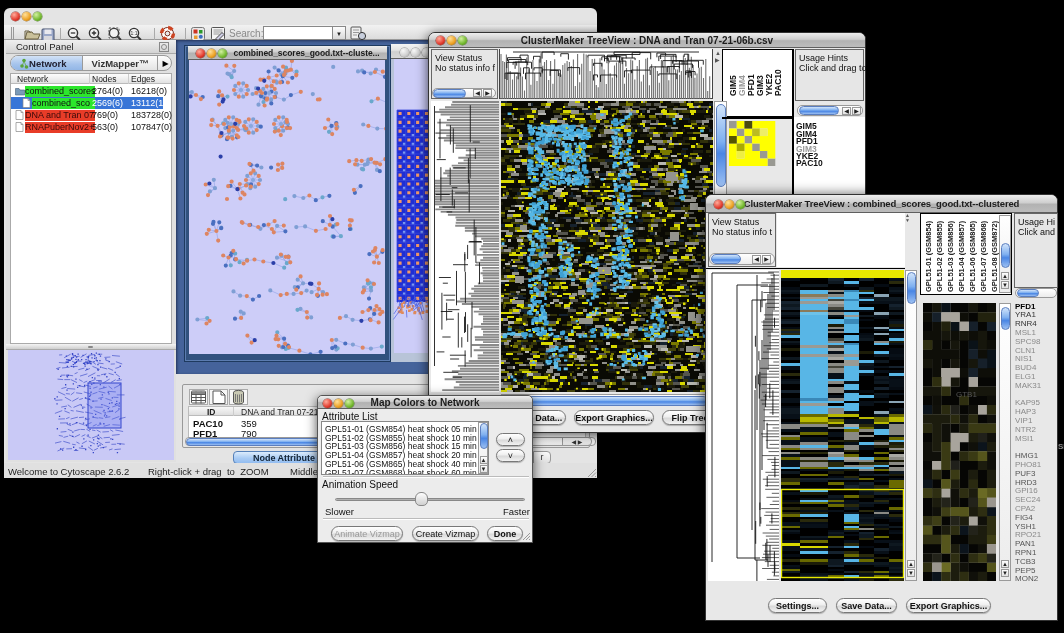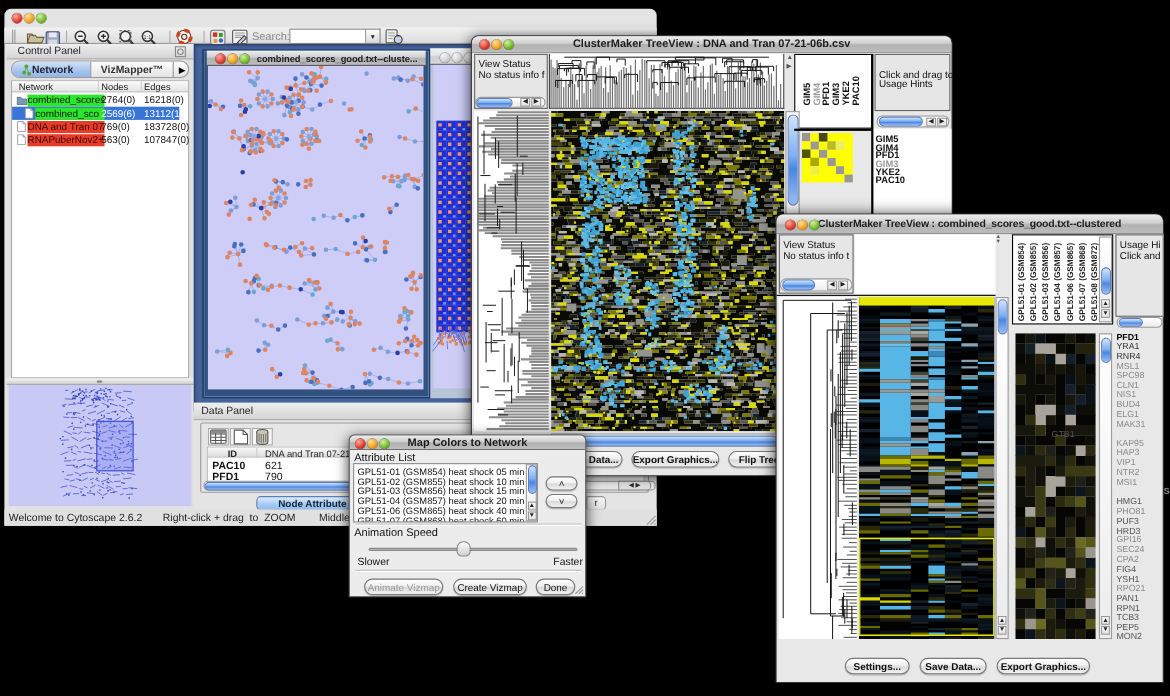--- a/index.html
+++ b/index.html
@@ -155,21 +155,20 @@
       </div>
       <div class="abs" style="left:2px;top:310px;width:166px;height:110px;background:#c9c9f6;overflow:hidden">
         <svg width="164" height="112" style="position:absolute;left:0;top:0">
           <path stroke="#4353cc" stroke-width="0.7" fill="none" d="M51.1 5.0L54.2 4.8M56.2 7.7L62.6 4.2M63.9 4.8L67.1 6.0M67.6 6.7L71.6 6.2M72.6 7.4L78.5 3.8M80.6 5.3L87.1 4.5M89.5 4.2L94.2 4.2M96.4 7.4L102.4 7.0M104.0 5.5L111.9 6.2M50.9 12.5L58.3 13.1M58.8 11.3L63.0 10.4M64.0 11.2L67.5 12.8M68.7 10.9L73.5 11.2M75.9 12.7L82.2 10.8M84.1 11.7L87.9 14.4M89.7 13.0L95.5 13.7M97.5 10.1L101.7 11.4M102.7 14.1L106.8 13.9M107.9 11.7L114.2 14.0M48.1 18.7L52.4 17.4M54.0 18.0L61.5 17.2M64.0 16.6L69.6 16.4M70.3 19.7L76.4 18.1M77.0 20.6L81.9 18.5M84.4 16.3L91.7 19.4M93.6 17.4L99.2 19.0M100.0 18.2L105.1 20.4M107.4 18.4L111.7 17.0M53.0 25.2L57.5 25.1M58.3 24.8L65.1 25.8M66.6 23.8L69.6 22.5M72.0 26.1L79.4 23.8M80.0 26.6L87.4 22.8M88.9 25.7L92.2 25.8M93.0 24.8L98.3 23.6M100.6 23.3L105.7 24.8M107.7 23.8L111.7 26.8M49.5 29.1L55.1 29.6M56.3 29.6L62.2 29.6M62.9 29.6L69.0 32.6M71.2 29.6L74.6 31.5M75.5 32.7L79.2 31.1M80.6 32.2L87.5 29.4M88.2 30.5L93.4 30.7M95.3 32.9L101.7 29.0M103.0 32.4L107.7 29.7M108.6 30.5L113.8 29.8M53.4 38.6L58.6 37.2M59.2 38.5L67.2 39.1M69.6 35.5L76.8 36.9M77.7 35.1L82.7 36.5M85.2 38.2L89.5 36.8M90.9 39.2L98.7 37.2M100.6 36.1L104.4 39.1M106.0 38.1L111.7 35.1M50.0 41.7L57.3 45.2M57.9 43.6L61.9 44.0M62.8 44.9L66.4 42.1M68.1 42.8L74.2 43.6M75.8 41.9L83.5 44.2M84.4 44.0L89.4 42.3M90.5 41.3L97.3 43.0M99.8 41.3L107.8 41.9M108.8 44.9L116.5 44.9M47.3 50.3L54.4 49.9M56.9 47.2L63.2 50.8M64.3 51.3L70.6 47.8M71.3 49.6L74.9 48.4M76.6 48.1L83.2 50.0M84.2 51.2L89.6 50.9M90.3 48.4L95.4 47.2M97.5 48.4L103.7 50.5M105.3 47.2L110.4 47.5M53.2 57.1L59.0 56.0M59.8 54.8L63.4 57.4M65.5 57.4L72.8 54.3M73.8 56.8L77.3 57.3M78.6 54.1L84.7 57.5M86.9 57.0L94.8 57.3M95.4 54.9L102.1 57.5M104.2 57.0L111.5 54.6M46.9 63.4L54.2 60.6M56.4 60.9L61.7 63.1M62.6 60.4L65.7 61.0M68.0 60.8L75.8 62.4M77.1 62.0L85.0 63.7M85.7 60.4L93.6 63.8M94.6 61.5L98.2 62.8M99.3 61.9L105.3 61.3M107.0 62.7L111.2 59.6M50.3 69.1L56.9 68.8M58.1 68.7L61.5 67.3M62.6 69.0L69.9 67.1M71.0 67.6L76.0 67.1M76.8 69.9L81.9 68.8M84.2 67.1L90.3 68.2M90.8 67.7L95.2 68.4M97.0 67.7L102.3 66.7M103.8 69.3L111.3 66.5M111.9 68.6L117.5 67.3M52.0 73.0L58.4 72.9M58.9 74.1L63.1 75.7M63.8 74.8L68.9 72.9M70.8 73.1L76.2 74.9M76.7 75.4L83.5 72.5M84.8 76.2L88.7 74.3M89.3 75.7L93.6 74.0M95.7 76.3L102.0 74.6M104.4 74.7L111.9 75.2M52.6 82.1L58.4 81.5M59.8 79.3L64.1 81.0M66.2 81.0L71.8 79.4M72.4 79.4L76.9 79.6M78.4 79.2L82.1 81.3M84.0 80.0L87.4 80.6M88.7 80.0L92.7 82.2M94.4 82.0L100.9 81.6M102.1 79.7L105.2 81.5M107.4 80.0L115.1 81.5M50.8 85.4L54.9 86.3M55.5 87.4L60.2 86.2M61.0 85.0L66.3 87.1M66.9 86.9L71.9 84.5M73.6 86.4L77.3 84.6M78.6 85.8L82.6 87.7M83.9 88.1L90.7 85.5M91.3 86.8L94.4 88.8M95.6 87.8L101.9 87.3M103.9 85.3L111.6 84.5M47.0 93.1L53.4 91.6M55.3 91.3L62.1 93.3M64.1 94.2L67.7 94.8M68.4 92.0L71.5 93.6M73.9 93.7L78.9 90.9M80.8 91.0L86.9 94.0M89.1 91.1L95.1 94.9M97.2 92.5L101.9 92.2M103.4 94.3L108.1 94.2M108.9 93.4L116.7 94.2M49.5 101.0L56.2 98.0M58.3 98.9L64.0 98.7M65.9 100.5L70.3 100.5M70.9 97.9L78.3 98.8M80.1 96.9L85.0 100.5M85.8 100.3L89.9 98.3M92.1 98.0L98.7 96.8M101.0 100.0L104.5 98.9M106.5 99.6L112.9 99.0"></path>
           <path fill="#3747c8" d="M52.1 25.7h1.3v1.3h-1.3zM91.7 34.0h1.3v1.3h-1.3zM84.4 50.4h1.3v1.3h-1.3zM81.0 45.7h1.3v1.3h-1.3zM95.2 36.4h1.3v1.3h-1.3zM92.4 30.5h1.3v1.3h-1.3zM62.6 15.8h1.3v1.3h-1.3zM58.7 15.7h1.3v1.3h-1.3zM81.4 78.7h1.3v1.3h-1.3zM58.2 25.2h1.3v1.3h-1.3zM78.0 75.0h1.3v1.3h-1.3zM110.5 55.4h1.3v1.3h-1.3zM64.7 13.9h1.3v1.3h-1.3zM58.8 26.3h1.3v1.3h-1.3zM57.8 5.4h1.3v1.3h-1.3zM81.3 30.9h1.3v1.3h-1.3zM110.3 58.2h1.3v1.3h-1.3zM92.0 16.4h1.3v1.3h-1.3zM103.3 52.1h1.3v1.3h-1.3zM103.6 60.3h1.3v1.3h-1.3zM77.0 47.2h1.3v1.3h-1.3zM58.2 9.0h1.3v1.3h-1.3zM108.1 50.8h1.3v1.3h-1.3zM100.3 43.3h1.3v1.3h-1.3zM50.9 65.7h1.3v1.3h-1.3zM49.5 18.6h1.3v1.3h-1.3zM83.1 33.8h1.3v1.3h-1.3zM111.6 15.6h1.3v1.3h-1.3zM96.5 63.4h1.3v1.3h-1.3zM98.2 26.1h1.3v1.3h-1.3zM80.5 48.2h1.3v1.3h-1.3zM75.2 88.3h1.3v1.3h-1.3zM111.3 33.9h1.3v1.3h-1.3zM87.0 63.7h1.3v1.3h-1.3zM94.8 96.9h1.3v1.3h-1.3zM59.7 24.7h1.3v1.3h-1.3zM89.6 19.4h1.3v1.3h-1.3zM57.5 11.4h1.3v1.3h-1.3zM46.2 48.1h1.3v1.3h-1.3zM85.2 32.5h1.3v1.3h-1.3zM61.3 73.3h1.3v1.3h-1.3zM92.4 48.5h1.3v1.3h-1.3zM91.4 94.5h1.3v1.3h-1.3zM98.0 65.3h1.3v1.3h-1.3zM89.6 95.5h1.3v1.3h-1.3zM74.1 57.4h1.3v1.3h-1.3zM88.7 93.0h1.3v1.3h-1.3zM100.6 11.0h1.3v1.3h-1.3zM57.0 34.1h1.3v1.3h-1.3zM95.4 59.8h1.3v1.3h-1.3zM65.0 16.2h1.3v1.3h-1.3zM91.5 72.6h1.3v1.3h-1.3zM108.2 53.0h1.3v1.3h-1.3zM78.6 11.9h1.3v1.3h-1.3zM48.6 46.3h1.3v1.3h-1.3zM67.3 28.5h1.3v1.3h-1.3zM52.0 98.3h1.3v1.3h-1.3zM101.2 60.4h1.3v1.3h-1.3zM108.8 102.0h1.3v1.3h-1.3zM90.4 30.4h1.3v1.3h-1.3zM48.7 78.1h1.3v1.3h-1.3zM77.1 67.8h1.3v1.3h-1.3zM106.5 21.8h1.3v1.3h-1.3zM84.6 66.2h1.3v1.3h-1.3zM78.5 12.9h1.3v1.3h-1.3zM69.0 36.7h1.3v1.3h-1.3zM90.2 88.1h1.3v1.3h-1.3zM67.8 72.0h1.3v1.3h-1.3zM65.0 96.6h1.3v1.3h-1.3zM99.7 57.9h1.3v1.3h-1.3zM76.0 34.8h1.3v1.3h-1.3zM67.3 99.1h1.3v1.3h-1.3zM72.7 54.4h1.3v1.3h-1.3zM111.2 68.5h1.3v1.3h-1.3zM81.8 44.5h1.3v1.3h-1.3zM58.4 39.5h1.3v1.3h-1.3zM95.9 65.3h1.3v1.3h-1.3zM96.2 23.9h1.3v1.3h-1.3zM82.2 94.9h1.3v1.3h-1.3zM74.9 72.4h1.3v1.3h-1.3zM54.0 99.4h1.3v1.3h-1.3zM86.2 27.5h1.3v1.3h-1.3zM56.5 58.0h1.3v1.3h-1.3zM82.4 13.1h1.3v1.3h-1.3zM111.5 93.5h1.3v1.3h-1.3zM76.5 15.5h1.3v1.3h-1.3zM100.9 52.8h1.3v1.3h-1.3zM93.3 53.9h1.3v1.3h-1.3zM64.0 85.8h1.3v1.3h-1.3zM110.7 27.9h1.3v1.3h-1.3zM82.4 41.6h1.3v1.3h-1.3zM106.8 53.8h1.3v1.3h-1.3zM104.0 88.7h1.3v1.3h-1.3zM64.2 81.4h1.3v1.3h-1.3zM73.4 95.6h1.3v1.3h-1.3zM79.5 84.4h1.3v1.3h-1.3zM64.7 33.3h1.3v1.3h-1.3zM84.7 101.9h1.3v1.3h-1.3zM78.3 18.6h1.3v1.3h-1.3zM81.5 37.8h1.3v1.3h-1.3zM82.4 57.3h1.3v1.3h-1.3zM76.1 35.5h1.3v1.3h-1.3zM58.5 72.4h1.3v1.3h-1.3zM83.7 26.9h1.3v1.3h-1.3zM97.2 8.3h1.3v1.3h-1.3zM95.2 73.1h1.3v1.3h-1.3zM99.6 41.8h1.3v1.3h-1.3zM89.8 84.4h1.3v1.3h-1.3zM110.7 52.5h1.3v1.3h-1.3zM48.4 53.2h1.3v1.3h-1.3zM85.0 89.2h1.3v1.3h-1.3zM103.7 47.2h1.3v1.3h-1.3zM80.7 48.8h1.3v1.3h-1.3zM93.7 44.2h1.3v1.3h-1.3zM89.2 19.1h1.3v1.3h-1.3zM77.0 99.0h1.3v1.3h-1.3zM68.3 71.9h1.3v1.3h-1.3zM88.9 87.5h1.3v1.3h-1.3zM102.3 88.2h1.3v1.3h-1.3zM71.1 35.0h1.3v1.3h-1.3zM82.4 11.1h1.3v1.3h-1.3zM87.7 2.4h1.3v1.3h-1.3zM60.3 9.6h1.3v1.3h-1.3zM89.3 14.0h1.3v1.3h-1.3zM83.4 7.2h1.3v1.3h-1.3zM61.3 9.6h1.3v1.3h-1.3zM87.7 7.3h1.3v1.3h-1.3zM81.6 12.8h1.3v1.3h-1.3zM59.6 11.6h1.3v1.3h-1.3zM68.0 6.5h1.3v1.3h-1.3zM62.9 8.4h1.3v1.3h-1.3zM77.2 11.5h1.3v1.3h-1.3zM63.8 2.9h1.3v1.3h-1.3zM87.6 9.4h1.3v1.3h-1.3zM66.2 13.0h1.3v1.3h-1.3zM62.9 7.5h1.3v1.3h-1.3zM66.6 5.1h1.3v1.3h-1.3zM58.3 11.7h1.3v1.3h-1.3zM88.6 10.1h1.3v1.3h-1.3zM63.4 7.3h1.3v1.3h-1.3zM69.7 9.1h1.3v1.3h-1.3zM79.7 7.1h1.3v1.3h-1.3zM66.5 12.1h1.3v1.3h-1.3zM64.8 6.6h1.3v1.3h-1.3zM74.4 4.8h1.3v1.3h-1.3zM77.4 8.9h1.3v1.3h-1.3zM91.8 5.5h1.3v1.3h-1.3zM91.3 9.9h1.3v1.3h-1.3zM67.3 8.8h1.3v1.3h-1.3zM81.3 10.9h1.3v1.3h-1.3zM59.7 9.3h1.3v1.3h-1.3zM74.9 12.8h1.3v1.3h-1.3zM67.7 11.6h1.3v1.3h-1.3zM78.6 6.2h1.3v1.3h-1.3zM79.6 9.5h1.3v1.3h-1.3zM81.0 10.7h1.3v1.3h-1.3zM80.4 12.1h1.3v1.3h-1.3zM79.4 12.8h1.3v1.3h-1.3zM80.0 5.7h1.3v1.3h-1.3zM73.0 9.0h1.3v1.3h-1.3zM82.9 3.1h1.3v1.3h-1.3zM68.0 11.0h1.3v1.3h-1.3zM64.0 3.6h1.3v1.3h-1.3zM76.3 13.7h1.3v1.3h-1.3zM76.0 13.0h1.3v1.3h-1.3zM86.2 5.1h1.3v1.3h-1.3zM86.0 7.8h1.3v1.3h-1.3zM85.4 11.0h1.3v1.3h-1.3zM69.5 3.4h1.3v1.3h-1.3zM90.7 3.7h1.3v1.3h-1.3z"></path>
           <rect x="80" y="33" width="33" height="45" fill="rgba(100,115,235,0.30)" stroke="#3344cc"></rect>
         </svg>
       </div>
     </div>
     <div class="abs" style="left:172px;top:32px;width:419px;height:334px;background:#45639b;box-shadow:inset 1px 1px 3px rgba(0,0,20,.5)"></div>
-    <div class="abs" style="left:172px;top:358px;width:419px;height:16px;background:linear-gradient(#efefef,#d4d4d4);border-bottom:1px solid #aaa;font-size:9.5px;color:#222;line-height:15px;padding-left:7px">Data Panel</div>
     <div class="abs" style="left:178px;top:376px;width:408px;height:64px;background:#e6e6e6;border:1px solid #999;border-radius:2px">
       <svg width="70" height="17" style="position:absolute;left:6px;top:4px">
         <rect x="0.5" y="0.5" width="18" height="15" fill="#f6f6f6" stroke="#aaa"></rect>
         <g transform="translate(2,1.5)">
           <rect x="0.5" y="0.5" width="14" height="12" rx="1" fill="#fff" stroke="#555"></rect>
           <path d="M1 4h13.5M1 7h13.5M1 10h13.5M5 1v12M10 1v12" stroke="#555"></path>
           <rect x="1" y="1" width="13" height="2.6" fill="#888"></rect>
         </g>
         <rect x="20.5" y="0.5" width="18" height="15" fill="#f6f6f6" stroke="#aaa"></rect>
         <g transform="translate(23,1.5)">
@@ -183,21 +182,21 @@
           <path d="M2.5 4v8M4.5 4.5v8M6.5 4.5v8M8.5 4v8" stroke="#777"></path>
         </g>
       </svg>
       <div class="abs" style="left:5px;top:21px;width:398px;height:37px;background:#fff;border:1px solid #bbb">
         <div class="abs" style="left:0;top:0;width:100%;height:9px;background:linear-gradient(#f8f8f8,#dedede);border-bottom:1px solid #bbb;font-size:8.5px;font-weight:bold;color:#222">
           <span class="abs" style="left:18px">ID</span>
           <span class="abs" style="left:52px;font-weight:normal">DNA and Tran 07-21-06b he</span>
           <i class="abs" style="left:44px;top:0;width:1px;height:9px;background:#ccc"></i>
         </div>
         <div class="abs" style="left:4px;top:11px;font-size:9.5px;font-weight:bold;color:#111">PAC10</div>
-        <div class="abs" style="left:52px;top:11px;font-size:9.5px;color:#111">621</div>
+        <div class="abs" style="left:52px;top:11px;font-size:9.5px;color:#111">359</div>
         <div class="abs" style="left:4px;top:21px;font-size:9.5px;font-weight:bold;color:#111">PFD1</div>
         <div class="abs" style="left:52px;top:21px;font-size:9.5px;color:#111">790</div>
       </div>
     </div>
     <div class="trk" style="left:181px;top:429px;width:411px;height:9px;border-radius:4px"></div>
     <div class="pill" style="left:182px;top:429.5px;width:205px;height:8px"></div>
     <div class="abs" style="left:558px;top:429px;width:30px;height:9px;background:linear-gradient(#fff,#e4e4e4);border:1px solid #999;border-radius:0 4px 4px 0;font-size:6px;line-height:9px;color:#333;text-align:center">◀&nbsp;▶</div>
     <div class="abs" style="left:229px;top:443px;width:102px;height:13px;background:linear-gradient(#dcecfc,#aaccf4 55%,#92bcf0);border:1px solid #5580b8;border-radius:4px;font-size:9px;font-weight:bold;color:#123;text-align:center;line-height:12px;overflow:hidden">Node Attribute Browser</div>
     <div class="abs" style="left:529px;top:443px;width:18px;height:13px;background:linear-gradient(#fafafa,#e0e0e0);border:1px solid #999;border-radius:0 4px 4px 0;font-size:9px;color:#333;text-align:center">r</div>
     <div class="abs" style="left:0;top:455px;width:593px;height:15px;background:#e0e0e0;font-size:9.5px;color:#222">
@@ -262,21 +261,21 @@
   </svg>
 <div class="abs" style="left:715px;top:50px;width:11px;height:10px;font-size:6px;color:#555">▲<br>▶</div>
 <div class="abs" style="left:722px;top:49px;width:71px;height:68px;background:#fff;border:1.5px solid #000;overflow:hidden"></div>
 <div class="abs" style="left:728px;top:96px;font-size:8.5px;font-weight:bold;color:#111;transform:rotate(-90deg);transform-origin:0 0;white-space:nowrap">GIM5</div>
 <div class="abs" style="left:737px;top:96px;font-size:8.5px;font-weight:bold;color:#999;transform:rotate(-90deg);transform-origin:0 0;white-space:nowrap">GIM4</div>
 <div class="abs" style="left:746px;top:96px;font-size:8.5px;font-weight:bold;color:#111;transform:rotate(-90deg);transform-origin:0 0;white-space:nowrap">PFD1</div>
 <div class="abs" style="left:755px;top:96px;font-size:8.5px;font-weight:bold;color:#111;transform:rotate(-90deg);transform-origin:0 0;white-space:nowrap">GIM3</div>
 <div class="abs" style="left:764px;top:96px;font-size:8.5px;font-weight:bold;color:#111;transform:rotate(-90deg);transform-origin:0 0;white-space:nowrap">YKE2</div>
 <div class="abs" style="left:773px;top:96px;font-size:8.5px;font-weight:bold;color:#111;transform:rotate(-90deg);transform-origin:0 0;white-space:nowrap">PAC10</div>
 <div class="panelbox t9" style="left:795px;top:49px;width:69px;height:52px">
-    <div class="abs" style="left:3px;top:21px">Usage Hints</div>
+    <div class="abs" style="left:3px;top:3px">Usage Hints</div>
     <div class="abs" style="left:3px;top:13px;white-space:nowrap">Click and drag to</div>
   </div>
 <div class="trk" style="left:797px;top:105px;width:66px;height:11px;border-radius:5px"></div>
 <div class="pill" style="left:799px;top:106px;width:40px;height:9px"></div>
 <div class="arrbtn" style="left:842px;top:106.5px;width:9px;height:8px">◀</div>
 <div class="arrbtn" style="left:852px;top:106.5px;width:9px;height:8px">▶</div>
 <div class="abs" style="left:431px;top:101px;width:68px;height:291px;background:#fff"></div>
 <svg width="68" height="291" style="position:absolute;left:431px;top:101px">
     <path stroke="#8a8a8a" stroke-width="1.9" fill="none" d="M21.3 1.0H68M20.1 3.8H68M14.0 6.3H68M8.2 8.6H68M4 11.0H68M9.6 13.5H68M18.8 16.4H68M15.9 19.0H68M6.3 21.6H68M15.1 24.2H68M19.6 26.9H68M9.3 29.3H68M4.4 32.1H68M15.3 34.6H68M7.3 37.0H68M12.9 39.5H68M22.5 42.1H68M24.7 44.5H68M24.3 47.1H68M34.9 49.4H68M44.3 51.8H68M34.7 54.2H68M27.3 56.7H68M32.6 59.4H68M27.0 62.1H68M20.7 64.6H68M22.4 66.9H68M14.1 69.7H68M12.3 72.2H68M16.2 74.7H68M9.0 77.4H68M4 79.7H68M4 82.2H68M4 85.0H68M4 87.5H68M4 90.2H68M4 92.8H68M4 95.7H68M4 98.2H68M4 100.8H68M4 103.3H68M8.0 106.0H68M4.3 108.4H68M15.6 111.0H68M16.9 113.7H68M24.5 116.5H68M25.3 119.0H68M24.7 121.8H68M24.2 124.7H68M33.8 127.0H68M33.9 129.7H68M41.1 132.6H68M44.0 135.3H68M50.2 137.7H68M52 140.1H68M52 142.9H68M50.2 145.3H68M48.6 148.2H68M51.7 151.1H68M45.9 153.9H68M52 156.8H68M49.3 159.1H68M45.1 161.6H68M44.1 164.1H68M51.0 166.9H68M51.6 169.6H68M49.5 172.2H68M51.6 174.5H68M52 177.3H68M52 180.1H68M46.9 182.5H68M43.1 185.1H68M40.3 187.7H68M42.9 190.3H68M37.5 192.6H68M40.1 195.0H68M29.1 197.7H68M25.0 200.5H68M30.9 203.0H68M40.5 205.8H68M48.1 208.1H68M42.8 210.6H68M47.5 213.2H68M52 215.6H68M52 218.0H68M52 220.5H68M50.0 223.0H68M42.5 225.7H68M50.3 228.1H68M52 230.8H68M52 233.7H68M43.8 236.3H68M44.0 238.8H68M52 241.1H68M40.7 244.0H68M48.7 246.4H68M42.7 249.2H68M52 251.8H68M46.6 254.5H68M46.7 257.3H68M37.7 260.0H68M34.6 262.3H68M26.9 264.9H68M29.0 267.8H68M20.9 270.3H68M26.9 273.1H68M21.7 275.8H68M13.6 278.3H68M24.8 281.0H68M28.3 283.8H68M22.8 286.5H68M11.2 289.1H68"></path>
     <path stroke="#1a1a1a" stroke-width="0.9" fill="none" d="M39.3 4.2v37.2M33.8 151.1v8.3M15.6 201.7v17.8M48.5 161.4v21.6M21.3 88.5v16.1M25.5 169.9v34.4M22.3 27.4v24.4M34.5 211.1v20.0M33.8 153.0v17.6M9.0 17.8v39.6M33.5 215.6v16.4M36.7 223.3v17.6M10.9 191.8v36.8M41.0 201.0v27.2M34.4 170.8v31.1M34.1 249.4v16.3M23.3 98.3v9.1M36.6 143.9v14.1M37.4 57.1v25.1M40.1 226.8v29.5M27.3 211.7v34.9M44.3 46.9v11.1M9.9 66.1v33.9M39.1 47.4v29.8M19.4 24.1v19.4M38.2 78.2v33.2M19.2 66.6v17.4M43.2 118.7v35.7M30.8 236.2v10.3M44.9 126.1v35.8M20.8 86.7h5.6M41.6 41.0h7.2M22.0 163.7h15.0M24.1 91.9h12.9M38.3 140.5h11.9M11.8 182.2h5.1M16.0 218.2h6.9M37.6 141.0h13.4M7.9 176.5h12.0M21.7 276.2h9.2M5.7 58.6h9.1M4.6 93.5h14.2M12.4 194.2h11.9M14.9 199.0h8.8M9.7 110.9h11.5M11.3 236.0h8.3M16.8 208.7h11.6M18.9 254.2h16.0M19.1 258.0h9.0M12.3 271.3h15.1M21.7 66.9h13.0M9.8 210.5h11.5M11.4 106.1h12.2M5.6 250.9h7.8M3.5 5v260"></path>
@@ -478,16 +477,16 @@
     <div class="btn" style="left:178px;top:53px;width:29px;height:13px;line-height:12px;font-weight:normal">˅</div>
     <div class="abs" style="left:5px;top:80px;width:206px;height:2px;border-top:1px solid #bbb;border-bottom:1px solid #fff"></div>
     <div class="abs" style="left:4px;top:83px;font-size:10px;color:#111">Animation Speed</div>
     <div class="abs" style="left:17px;top:102px;width:190px;height:3px;background:linear-gradient(#9a9a9a,#c8c8c8);border-radius:2px;border:0.5px solid #888"></div>
     <div class="abs" style="left:97px;top:96px;width:13px;height:14px;background:linear-gradient(#fdfdfd,#d0d0d0);border:1px solid #888;border-radius:6px 6px 5px 5px"></div>
     <div class="abs" style="left:7px;top:110px;font-size:9.5px;color:#111">Slower</div>
     <div class="abs" style="left:185px;top:110px;font-size:9.5px;color:#111">Faster</div>
     <div class="abs" style="left:5px;top:122px;width:206px;height:2px;border-top:1px solid #bbb;border-bottom:1px solid #fff"></div>
     <div class="btn" style="left:13px;top:130px;width:72px;height:15px;line-height:14px;color:#9a9a9a;font-weight:normal">Animate Vizmap</div>
     <div class="btn" style="left:94px;top:130px;width:67px;height:15px;line-height:14px;font-weight:normal">Create Vizmap</div>
-    <div class="btn" style="left:169px;top:130px;width:36px;height:15px;line-height:14px;font-weight:normal">Done</div>
+    <div class="btn" style="left:169px;top:130px;width:36px;height:15px;line-height:14px;font-weight:bold">Done</div>
     <svg width="9" height="9" style="position:absolute;right:1px;bottom:1px">
       <path d="M8 1 L1 8M8 4 L4 8M8 7 L7 8" stroke="#999"></path>
     </svg>
   </div>
 </body></html>

